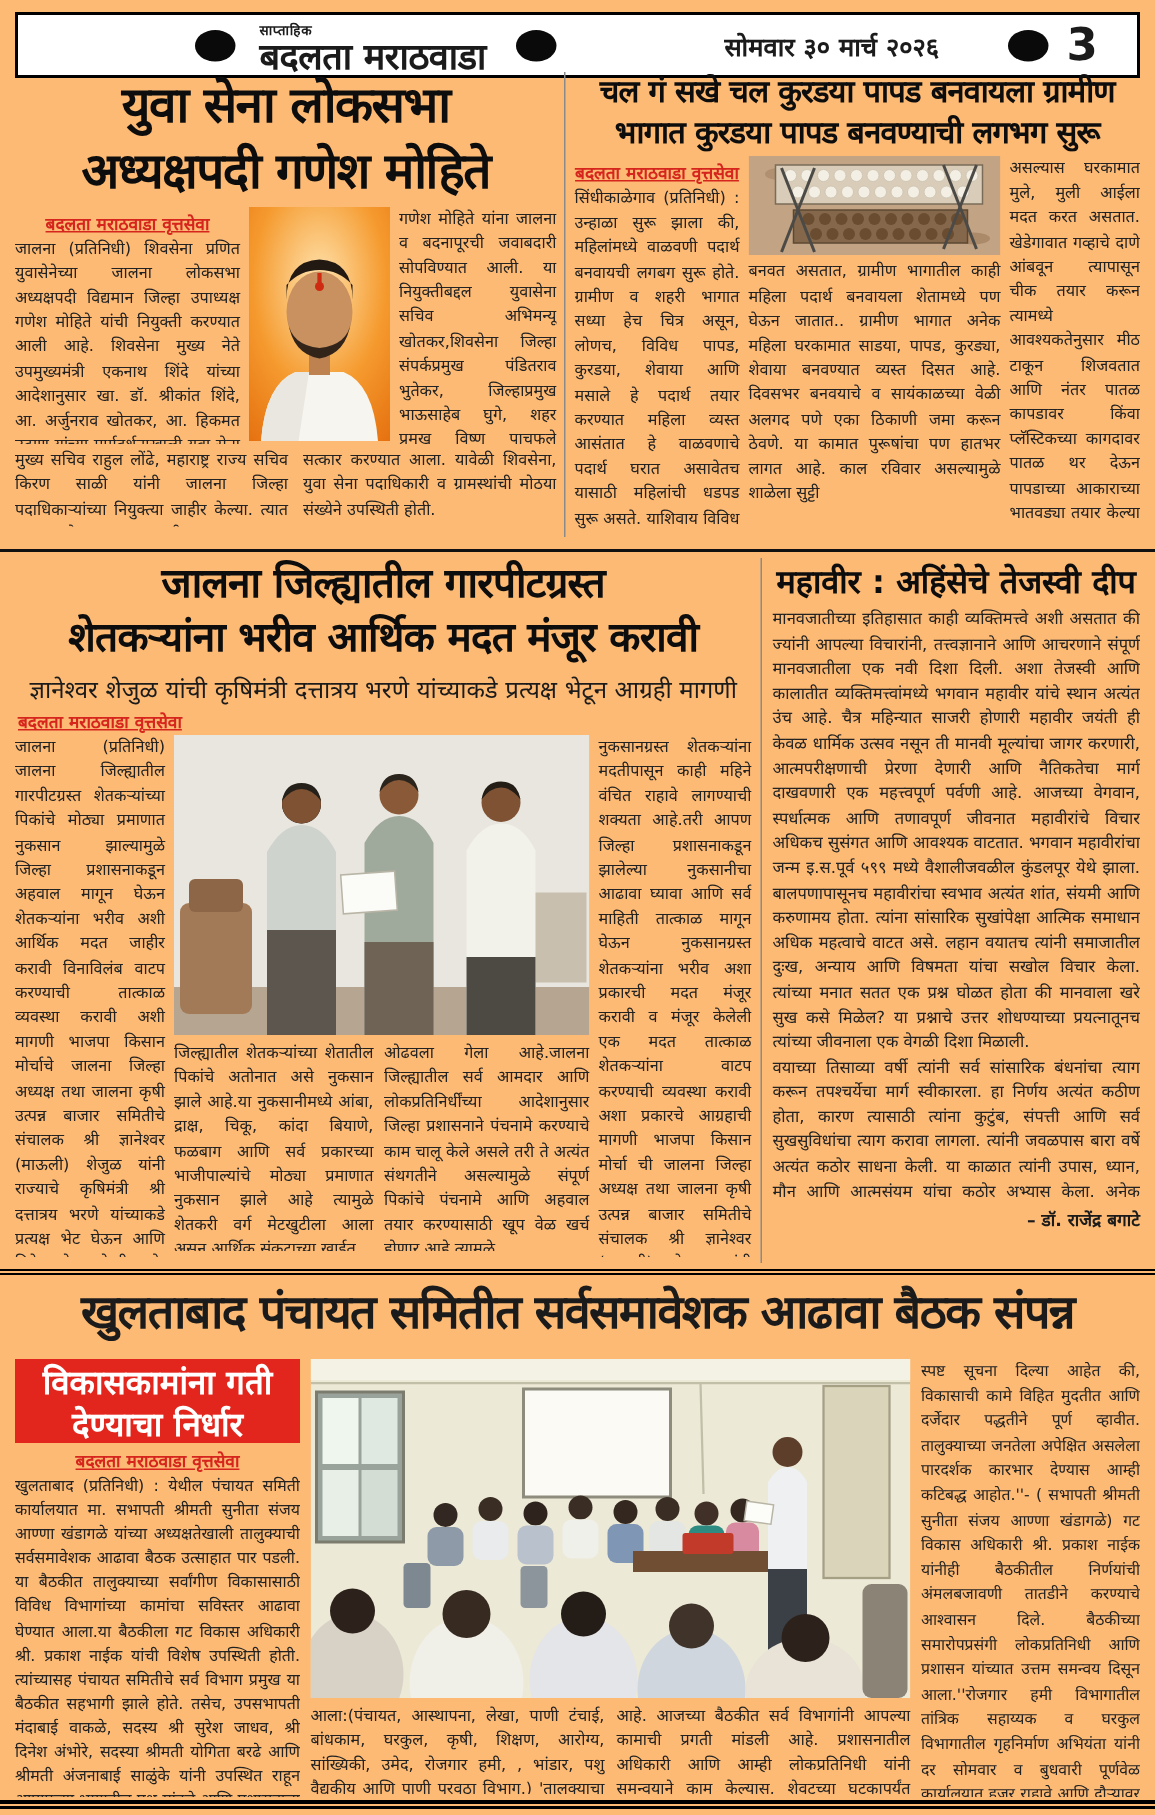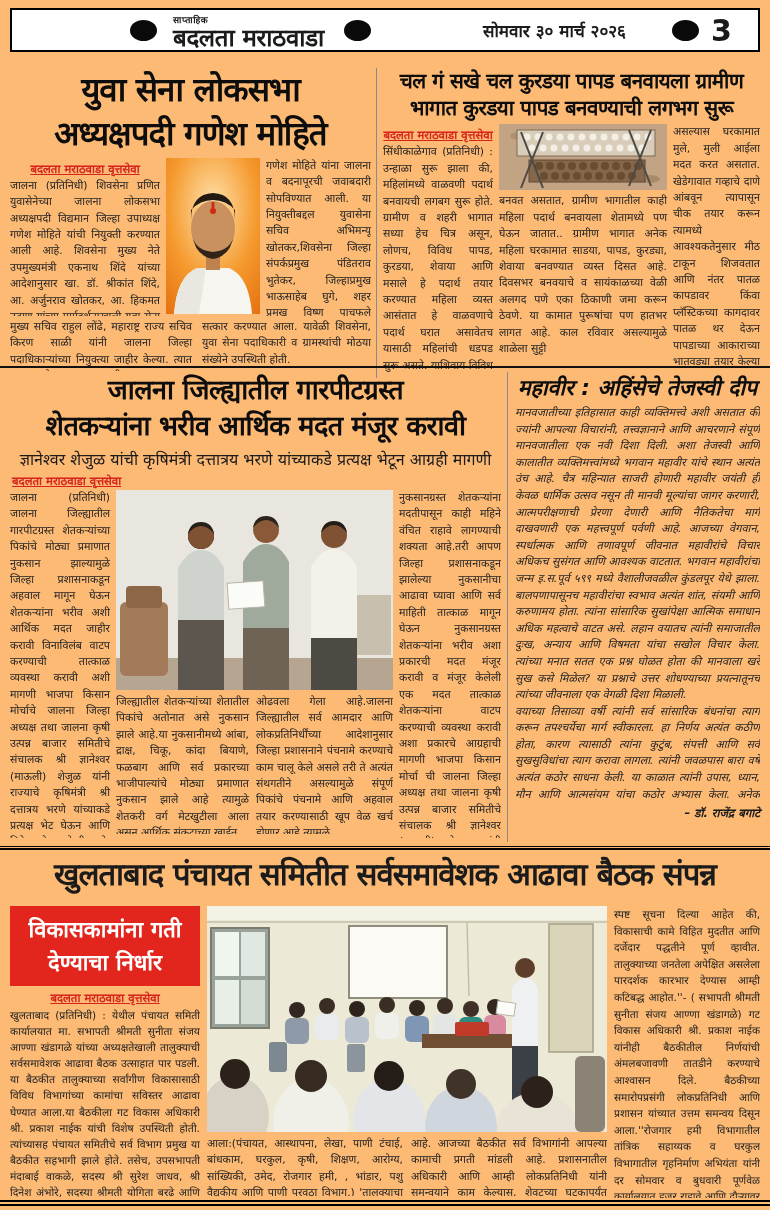--- a/index.html
+++ b/index.html
@@ -25,21 +25,21 @@
   .mast-pageno { margin-left:12px; font-size:30px; font-weight:900; }
   
   .headline { font-weight:900; color:#0d0d0d; text-align:center; }
   .hl-line { display:block; white-space:nowrap; overflow:hidden; }
   .byline { color:#d6251d; font-weight:bold; font-size:11.5px; text-align:center; margin:3px 0 2px;text-decoration:underline; }
   .body-text { font-size:10.8px; line-height:16.4px; text-align:justify; color:#222; }
   .vdiv { width:1px; background:#8a8a8a; flex:none; }
   .photo { overflow:hidden; flex:none; }
   .photo svg { display:block; width:100%; height:100%; }
   
-  .top-row { position:absolute; top:68px; left:10px; width:750px; height:310px; display:flex; }
+  .top-row { position:absolute; top:48px; left:10px; width:750px; height:310px; display:flex; }
   .art-yuva { width:366px; flex:none; padding-right:5px; }
   .art-yuva .headline { font-size:33px; line-height:1.33; letter-spacing:-1px; }
   .yuva-body { display:flex; gap:6px; height:158px; overflow:hidden; margin-top:2px; }
   .y-col1 { width:150px; flex:none; }
   .y-photo { width:94px; height:156px; }
   .y-col3 { flex:1; }
   .yuva-cont { display:flex; gap:10px; height:52px; overflow:hidden; margin-top:3px; }
   .y-cont1 { width:182px; flex:none; }
   .y-cont2 { flex:1; }
   .art-papad { flex:1; padding-left:6px; }
@@ -62,31 +62,31 @@
   .g-subhead { font-size:16px; font-weight:normal; text-align:center; white-space:nowrap; overflow:hidden; margin-top:3px; }
   .art-garpit .byline { text-align:left; margin-left:2px; }
   .garpit-body { display:flex; gap:6px; height:348px; overflow:hidden; }
   .g-col1 { width:100px; flex:none; }
   .g-mid { width:277px; flex:none; }
   .g-photo { width:277px; height:200px; margin-bottom:4px; }
   .g-caps { display:flex; gap:7px; height:140px; overflow:hidden; }
   .g-cap1 { width:133px; flex:none; }
   .g-cap2 { flex:1; }
   .g-col4 { flex:1; }
-  .art-mahavir { flex:1; padding-left:7px;font-style:italic; }
+  .art-mahavir { flex:1; padding-left:7px; }
   .art-mahavir .headline { font-size:21.5px; white-space:nowrap; overflow:hidden; }
   .m-paras { height:398px; overflow:hidden; margin-top:4px; }
   .m-paras p { font-size:11px; line-height:16.6px; text-align:justify; color:#222; }
   .m-author { text-align:right; font-weight:bold; font-size:11.5px; margin-top:2px; }
   
   .bottom-head { position:absolute; top:852px; left:10px; width:750px; height:50px; }
   .bottom-head .hl-line { font-size:31px; font-weight:900; letter-spacing:-1px; text-align:center; }
   .bottom-row { position:absolute; top:906px; left:10px; width:750px; height:292px; display:flex; gap:7px; }
   .k-left { width:190px; flex:none; display:flex; flex-direction:column; }
-  .red-box { background:#e3261d; color:#fff; height:80px; display:flex; flex-direction:column;
+  .red-box { background:#e3261d; color:#fff; height:56px; display:flex; flex-direction:column;
     justify-content:center; text-align:center; font-weight:900; }
   .red-box .hl-line { font-size:22px; line-height:1.5; color:#fff; }
   .k-left .byline { margin:4px 0 2px; }
   .k-col1 { flex:1; overflow:hidden; font-size:10.6px; line-height:16.1px; }
   .k-mid { width:400px; flex:none; }
   .k-photo { width:400px; height:226px; margin-bottom:4px; }
   .k-caps { display:flex; gap:8px; height:60px; overflow:hidden; }
   .k-cap1 { width:196px; flex:none; }
   .k-cap2 { flex:1; }
   .k-right { flex:1; overflow:hidden; font-size:10.5px; line-height:16.6px; }

